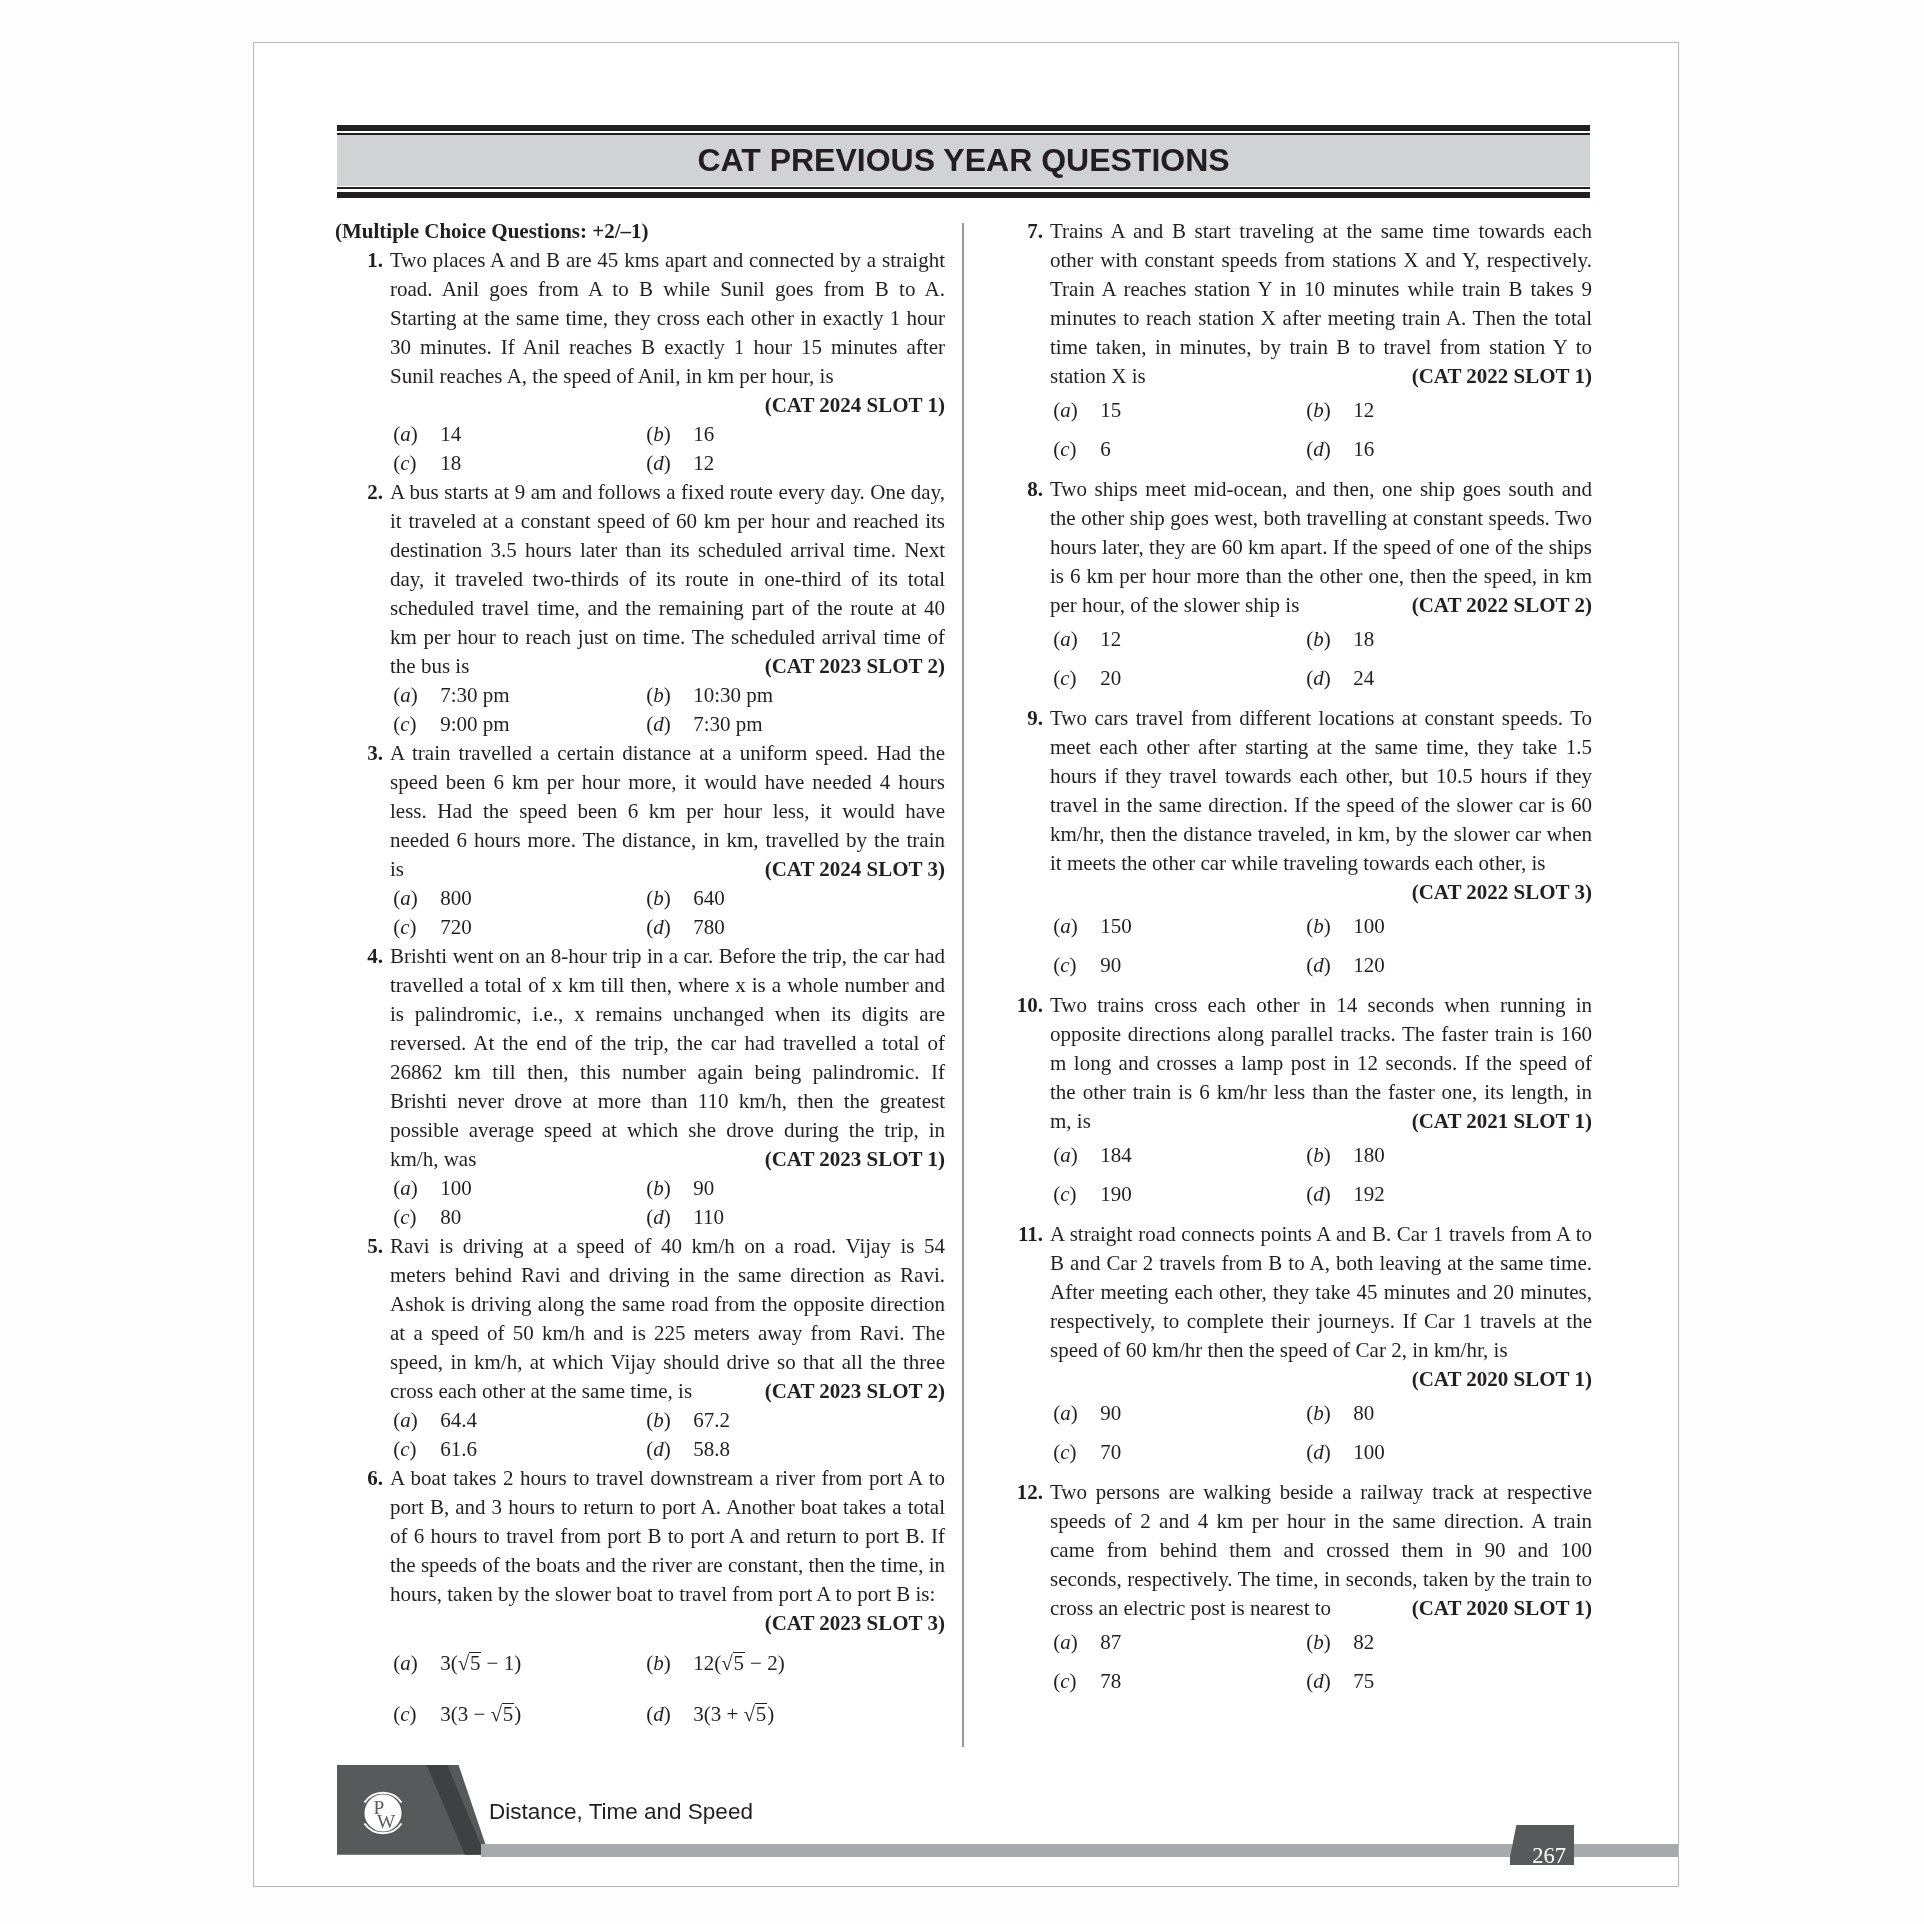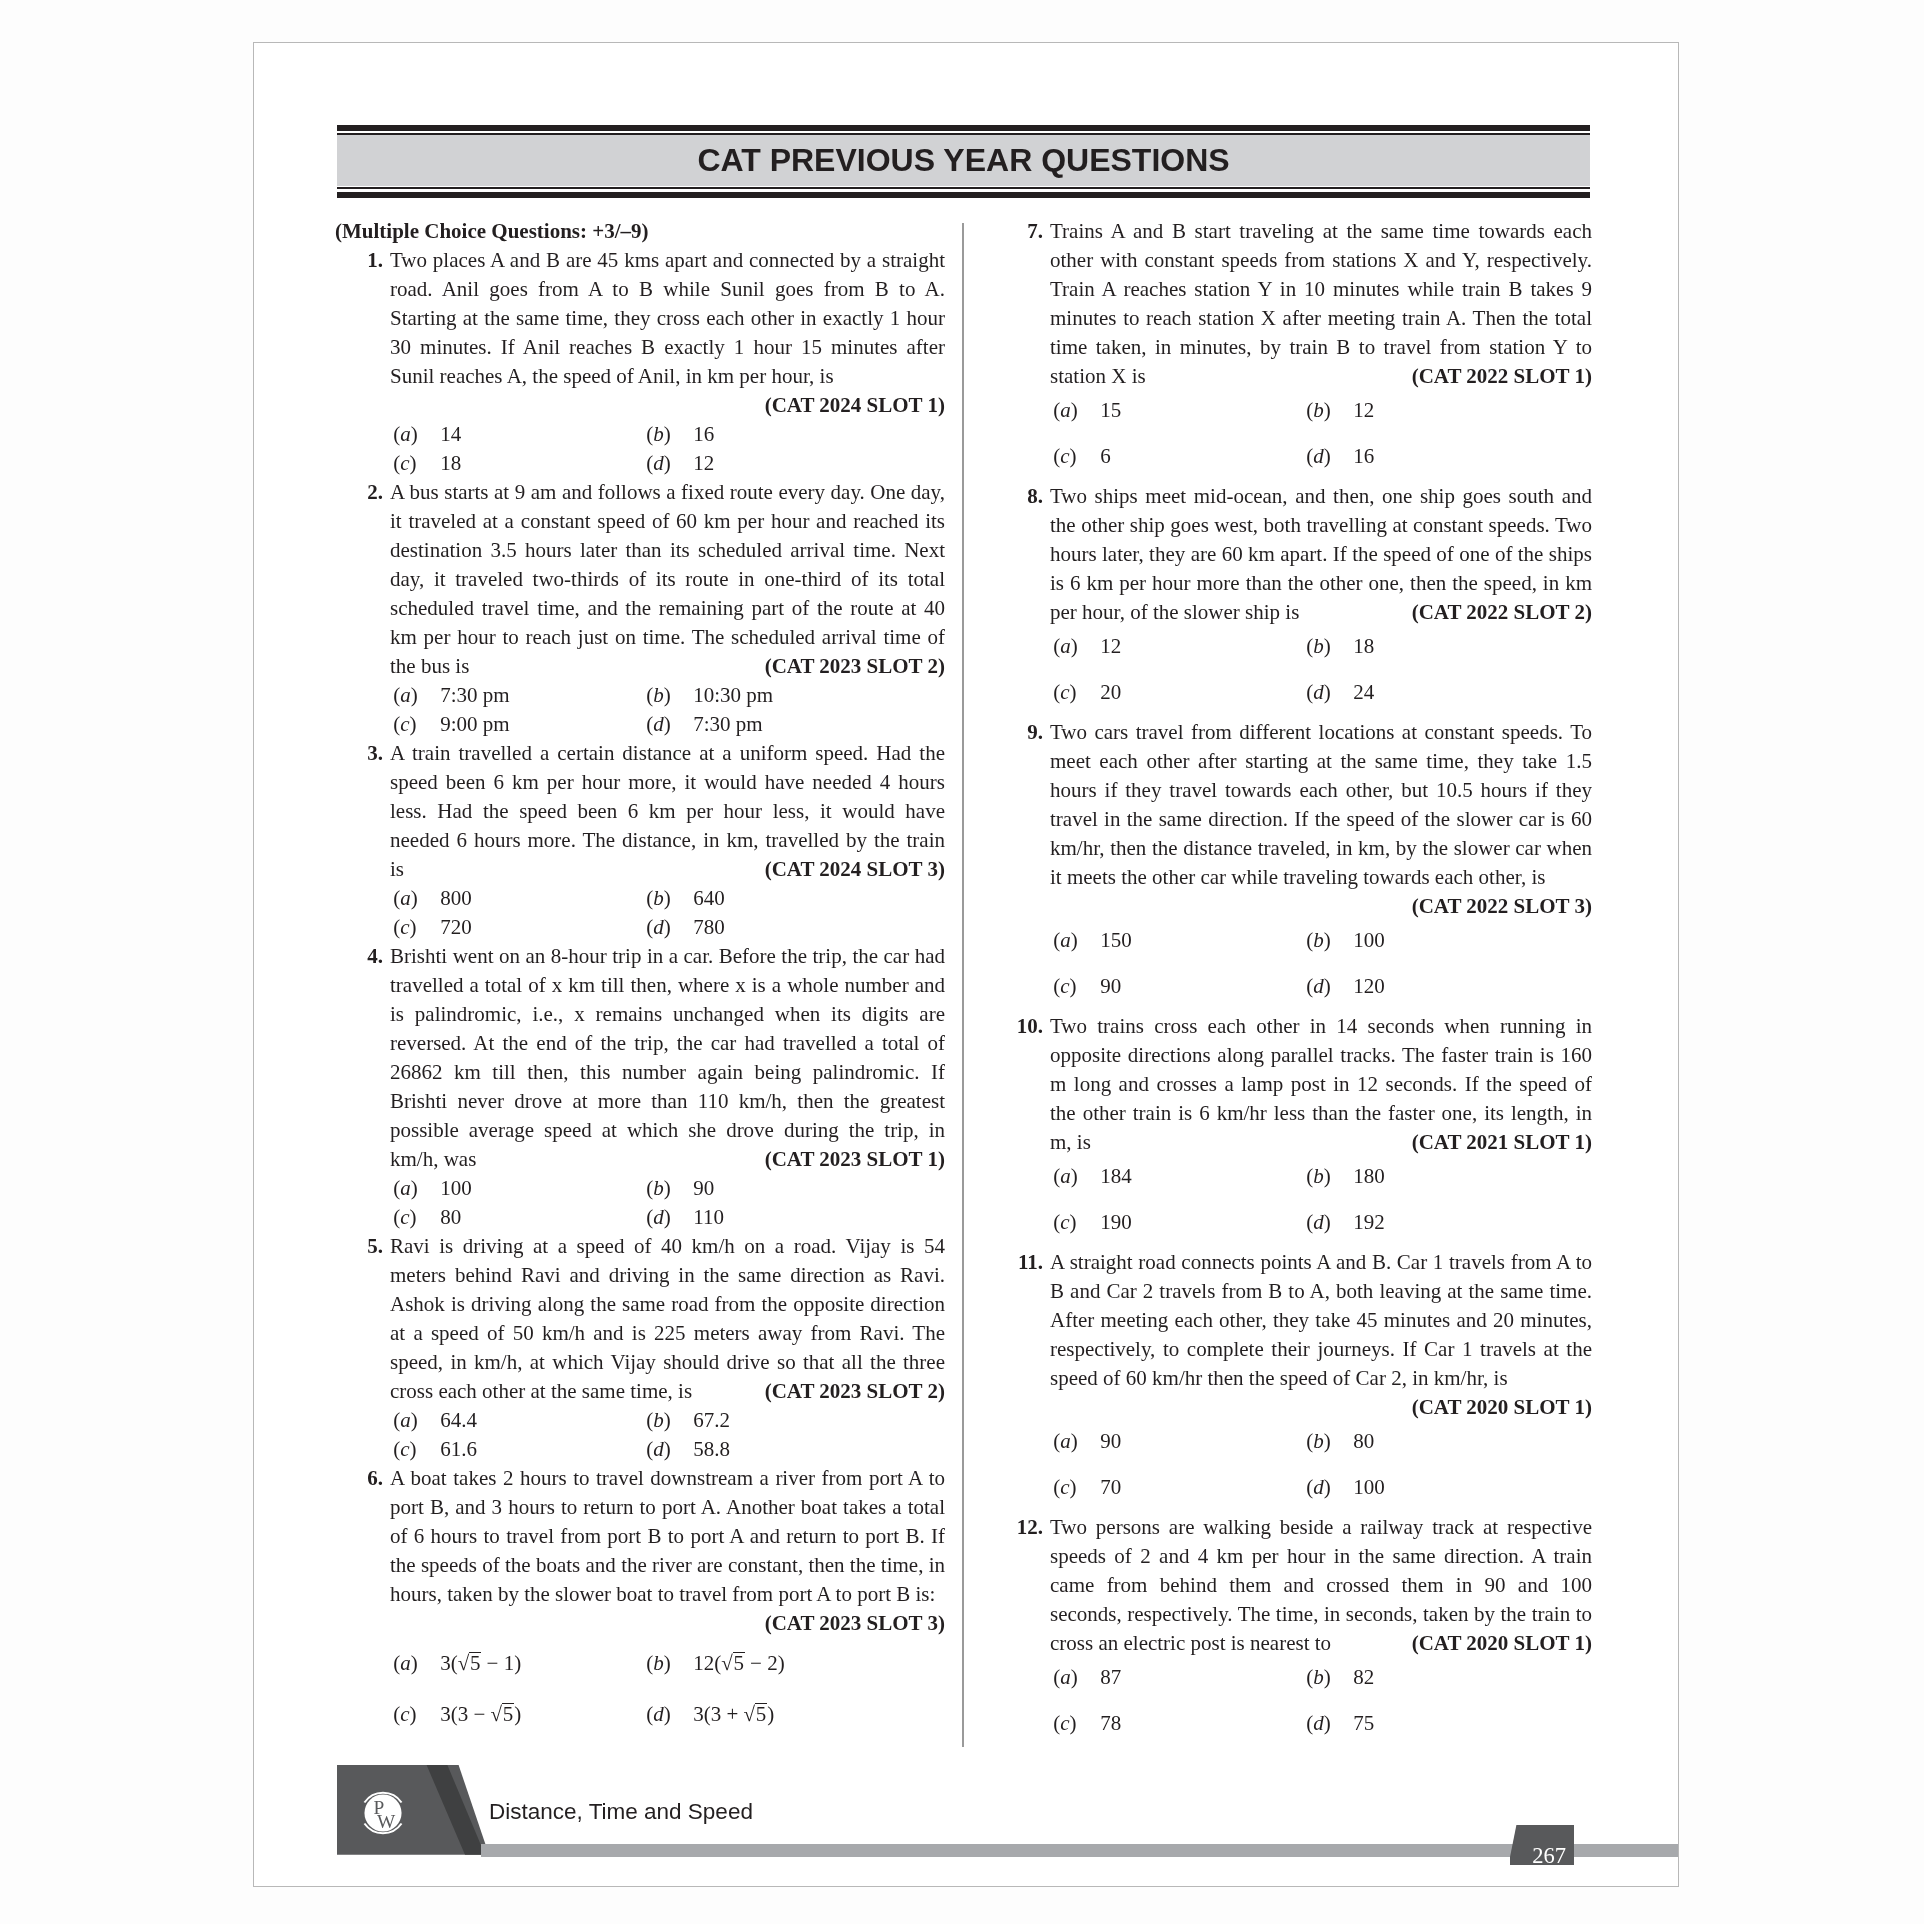--- a/index.html
+++ b/index.html
@@ -42,21 +42,21 @@
   .section-label { font-weight: bold; font-size: 21px; margin-bottom: 0; }
   .q { position: relative; padding-left: 55px; text-align: justify; }
   .col-left .q { padding-left: 55px; }
   .q .num {
     position: absolute; left: 0; width: 48px; text-align: right; font-weight: bold;
   }
   .q .text { display: block; }
   .q .src { float: right; font-weight: bold; margin-left: 11.2px; }
   .q .text::after { content: ""; display: table; clear: both; }
   .opts { display: grid; grid-template-columns: 253px 241px; margin-left: 3.2px; }
-  .col-right .opts { grid-template-columns: 253px 241px; row-gap: 17px; margin-bottom: 11.2px; margin-top: 4.8px; }
+  .col-right .opts { grid-template-columns: 253px 241px; row-gap: 10px; margin-bottom: 11.2px; margin-top: 4.8px; }
   .opt { white-space: nowrap; }
   .opt .lbl { display: inline-block; width: 47px; }
   .opt .lbl i { font-style: italic; }
   .opts.tall .opt { line-height: 51px; }
   .sq { display: inline-block; border-top: 1.2px solid #231f20; padding: 0 0.8px; line-height: 21px; }
   
   .footer { position: absolute; left: 337px; top: 1765px; width: 1341px; height: 88px; }
   .footer .tab-shape {
     position: absolute; left: 0; top: 0;
   }
@@ -87,21 +87,21 @@
   <div class="bar-top2"></div>
   <div class="fill"></div>
   <div class="bar-bot2"></div>
   <div class="bar-bot"></div>
   <div class="title">CAT PREVIOUS YEAR QUESTIONS</div>
 </div>
 
 <div class="divider"></div>
 
 <div class="col col-left" id="col-left">
-  <div class="section-label">(Multiple Choice Questions: +3/–9)</div>
+  <div class="section-label">(Multiple Choice Questions: +2/–1)</div>
 <div class="q">
       <span class="num">1.</span>
       <div class="text"><span>Two places A and B are 45 kms apart and connected by a straight road. Anil goes from A to B while Sunil goes from B to A. Starting at the same time, they cross each other in exactly 1 hour 30 minutes. If Anil reaches B exactly 1 hour 15 minutes after Sunil reaches A, the speed of Anil, in km per hour, is</span><span class="src">(CAT 2024 SLOT  1)</span></div>
       <div class="opts">
         <div class="opt"><span class="lbl">(<i>a</i>)</span><span>14</span></div>
         <div class="opt"><span class="lbl">(<i>b</i>)</span><span>16</span></div>
         <div class="opt"><span class="lbl">(<i>c</i>)</span><span>18</span></div>
         <div class="opt"><span class="lbl">(<i>d</i>)</span><span>12</span></div>
       </div>
     </div>

